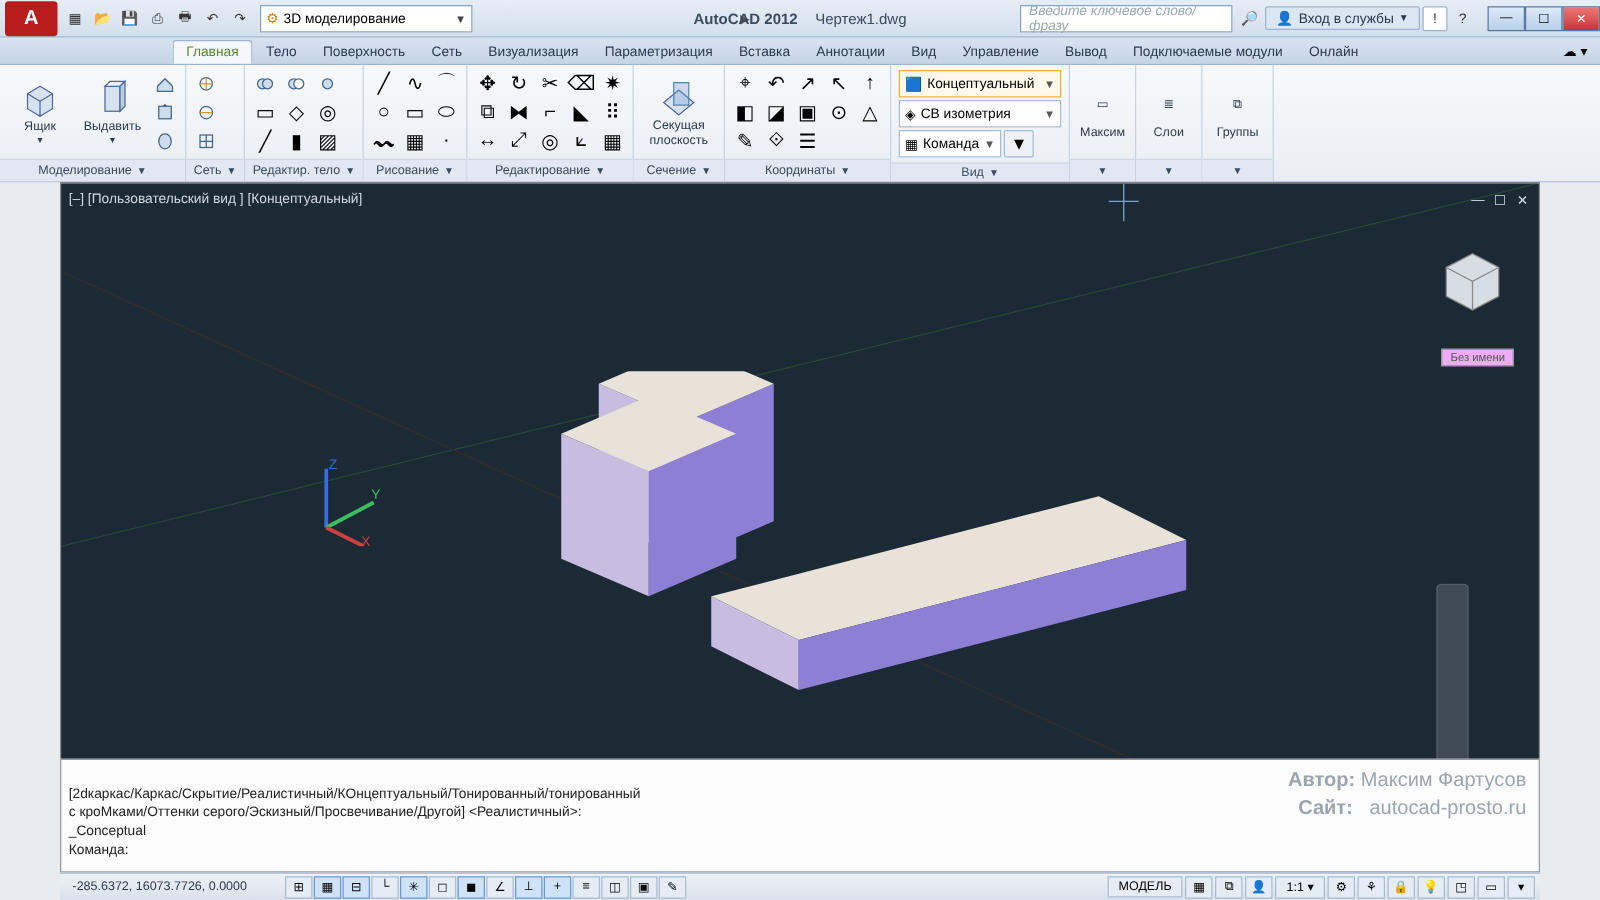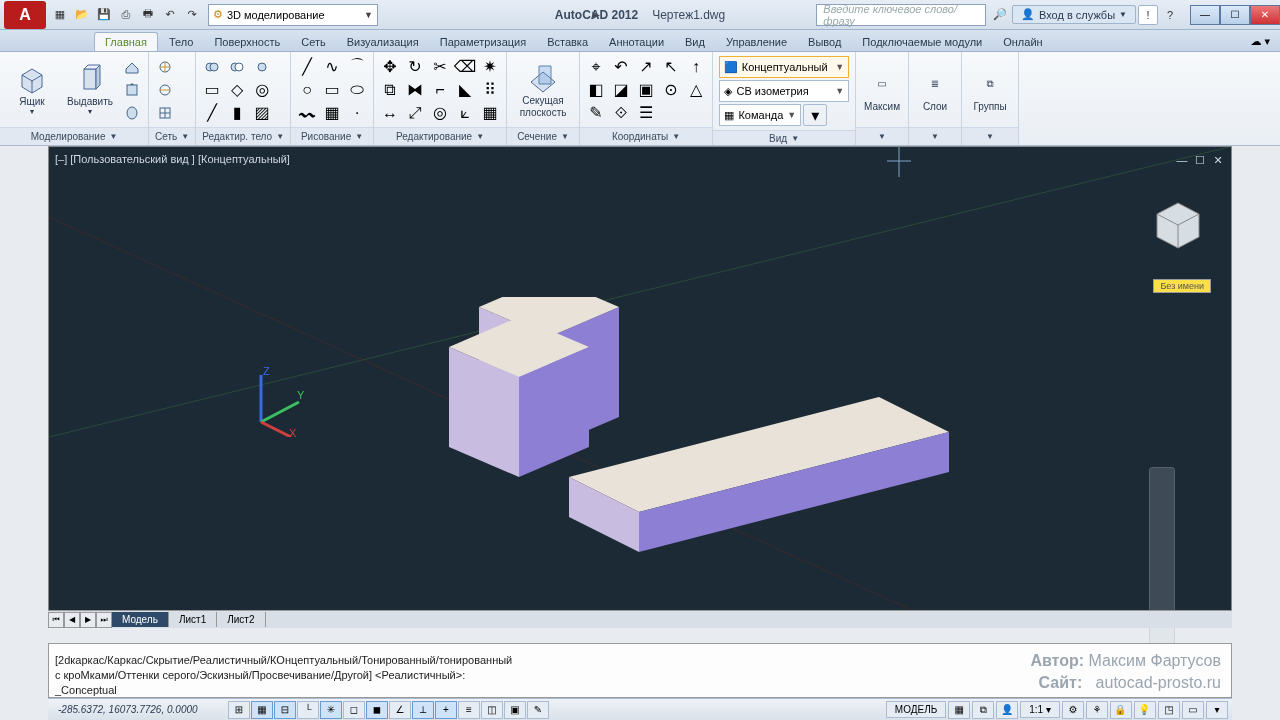--- a/index.html
+++ b/index.html
@@ -14,53 +14,53 @@
 .title-center { position:absolute; left:50%; transform:translateX(-50%); font-size:12px; color:#3a4a5f; display:flex; gap:14px; }
 .title-center .app { font-weight:600; }
 .search-box { margin-left:auto; height:22px; width:170px; background:#fff; border:1px solid #8aa2c0; font-size:11px; font-style:italic; color:#9aa; padding:0 6px; display:flex; align-items:center; }
 .title-right { display:flex; gap:2px; align-items:center; margin:0 4px; }
 .title-right .svc { background:#dbe6f3; border:1px solid #9fb4cc; padding:2px 8px; font-size:11px; color:#2a3a4f; border-radius:2px; display:flex; align-items:center; gap:4px; }
 .winbtns { display:flex; margin-left:6px; }
 .winbtn { width:30px; height:20px; display:flex; align-items:center; justify-content:center; font-size:10px; border:1px solid #5a7aa5; background:linear-gradient(#dbe9f9,#b9d0ea); }
 .winbtn.close { background:linear-gradient(#e77,#c33); color:#fff; }
 .tabs { height:22px; background:linear-gradient(#d8e3f0,#c5d4e6); display:flex; align-items:flex-end; padding-left:94px; gap:1px; border-bottom:1px solid #9fb4cc; }
 .tab { padding:3px 10px; font-size:11px; color:#2a3a4f; cursor:pointer; border-radius:3px 3px 0 0; }
-.tab.active { background:#f5f7fa; border:1px solid #9fb4cc; border-bottom:none; color:#5a8a2a; }
+.tab.active { background:#f5f7fa; border:1px solid #9fb4cc; border-bottom:none; color:#5a8a2a;margin-left:44px; }
 .ribbon { height:94px; background:linear-gradient(#f7f9fb,#e9eef4); display:flex; border-bottom:1px solid #a9bcd2; }
 .panel { border-right:1px solid #c8d4e2; display:flex; flex-direction:column; }
 .panel-body { flex:1; display:flex; align-items:center; padding:2px 4px; gap:2px; }
 .panel-title { height:18px; background:#e1e8f1; font-size:10px; color:#3a4a5f; display:flex; align-items:center; justify-content:center; border-top:1px solid #cfd9e5; gap:4px; padding:0 6px; }
 .panel-title .chev { font-size:8px; }
 .bigbtn { display:flex; flex-direction:column; align-items:center; justify-content:center; width:56px; height:70px; font-size:10px; color:#2a3a4f; cursor:pointer; border-radius:2px; gap:1px; text-align:center; line-height:1.1; }
 .bigbtn .ico { width:32px; height:32px; display:flex; align-items:center; justify-content:center; }
 .smgrid { display:flex; flex-direction:column; gap:1px; }
 .smrow { display:flex; gap:1px; }
 .smbtn { width:24px; height:22px; display:flex; align-items:center; justify-content:center; cursor:pointer; border-radius:2px; }
 .smbtn svg { width:16px; height:16px; }
 .dd-wide { height:22px; background:#fff; border:1px solid #a9bcd2; display:flex; align-items:center; padding:0 4px; font-size:11px; min-width:130px; gap:4px; }
 .dd-wide.hl { border:1px solid #f0b030; background:#fef9ea; }
 .dd-wide .chev { margin-left:auto; font-size:9px; color:#555; }
 .viewport-wrap { position:absolute; top:146px; left:48px; right:48px; bottom:100px; background:#1c2a35; border:1px solid #888; }
 .vp-label { position:absolute; top:6px; left:6px; font-size:11px; color:#d0d8e0; }
 .vp-ctrls { position:absolute; top:6px; right:6px; display:flex; gap:4px; }
 .vp-ctrl { width:14px; height:14px; color:#d0d8e0; font-size:11px; display:flex; align-items:center; justify-content:center; cursor:pointer; }
 .viewcube { position:absolute; top:50px; right:24px; width:58px; height:58px; }
-.vc-label { position:absolute; top:132px; right:20px; background:#fde047; border:1px solid #999; padding:1px 6px; font-size:9px; color:#555; }
+.vc-label { position:absolute; top:132px; right:20px; background:#f0abfc; border:1px solid #999; padding:1px 6px; font-size:9px; color:#555; }
 .solids { position:absolute; top:150px; left:340px; width:570px; height:270px; }
 .ucs { position:absolute; top:220px; left:200px; }
 .model-tabs { position:absolute; bottom:92px; left:48px; right:48px; height:18px; background:#d9dfe6; display:flex; align-items:center; font-size:10px; border-top:1px solid #999; }
 .mt-nav { display:flex; }
 .mt-nav .nb { width:16px; height:16px; border:1px solid #999; background:#e8ecf1; display:flex; align-items:center; justify-content:center; font-size:8px; cursor:pointer; }
 .mtab { padding:2px 10px; border-right:1px solid #999; cursor:pointer; }
 .mtab.active { background:#2e4a68; color:#fff; }
-.cmdline { position:absolute; bottom:22px; left:48px; right:48px; height:55px; background:#fdfdfd; border:1px solid #999; font-family:Consolas,monospace; font-size:11px; padding:9px 6px; color:#222; line-height:1.35; overflow:hidden; }
+.cmdline { position:absolute; bottom:22px; left:48px; right:48px; height:91px; background:#fdfdfd; border:1px solid #999; font-family:Consolas,monospace; font-size:11px; padding:20px 6px; color:#222; line-height:1.35; overflow:hidden; }
 .cmdline .watermark { position:absolute; right:10px; top:6px; text-align:right; color:#9aa5b0; font-family:"Segoe UI"; font-size:16px; }
 .cmdline .watermark .a { font-weight:600; }
 .statusbar { position:absolute; bottom:0; left:48px; right:48px; height:22px; background:linear-gradient(#eef2f6,#d9e1ea); border-top:1px solid #a9bcd2; display:flex; align-items:center; font-size:10px; }
-.coords { padding:0 10px; color:#2a3a4f; min-width:180px;font-style:italic; }
+.coords { padding:0 10px; color:#2a3a4f; min-width:180px; }
 .sb-btns { display:flex; gap:1px; }
 .sb-btn { width:22px; height:18px; border:1px solid #a9bcd2; background:#e6ecf3; display:flex; align-items:center; justify-content:center; cursor:pointer; }
 .sb-btn.on { background:#cfe3f8; border-color:#6a9ad0; }
 .sb-right { margin-left:auto; display:flex; align-items:center; gap:2px; padding-right:4px; }
 .sb-pill { padding:2px 8px; background:#e6ecf3; border:1px solid #a9bcd2; }
 .side-gutter-l, .side-gutter-r { position:absolute; top:146px; bottom:0; width:48px; background:#e8ebef; }
 .side-gutter-l { left:0; } .side-gutter-r { right:0; }
 .navbar-float { position:absolute; right:56px; top:320px; width:26px; height:200px; background:rgba(200,210,220,.2); border:1px solid rgba(150,160,170,.25); border-radius:4px; }
 </style>
 </head>

